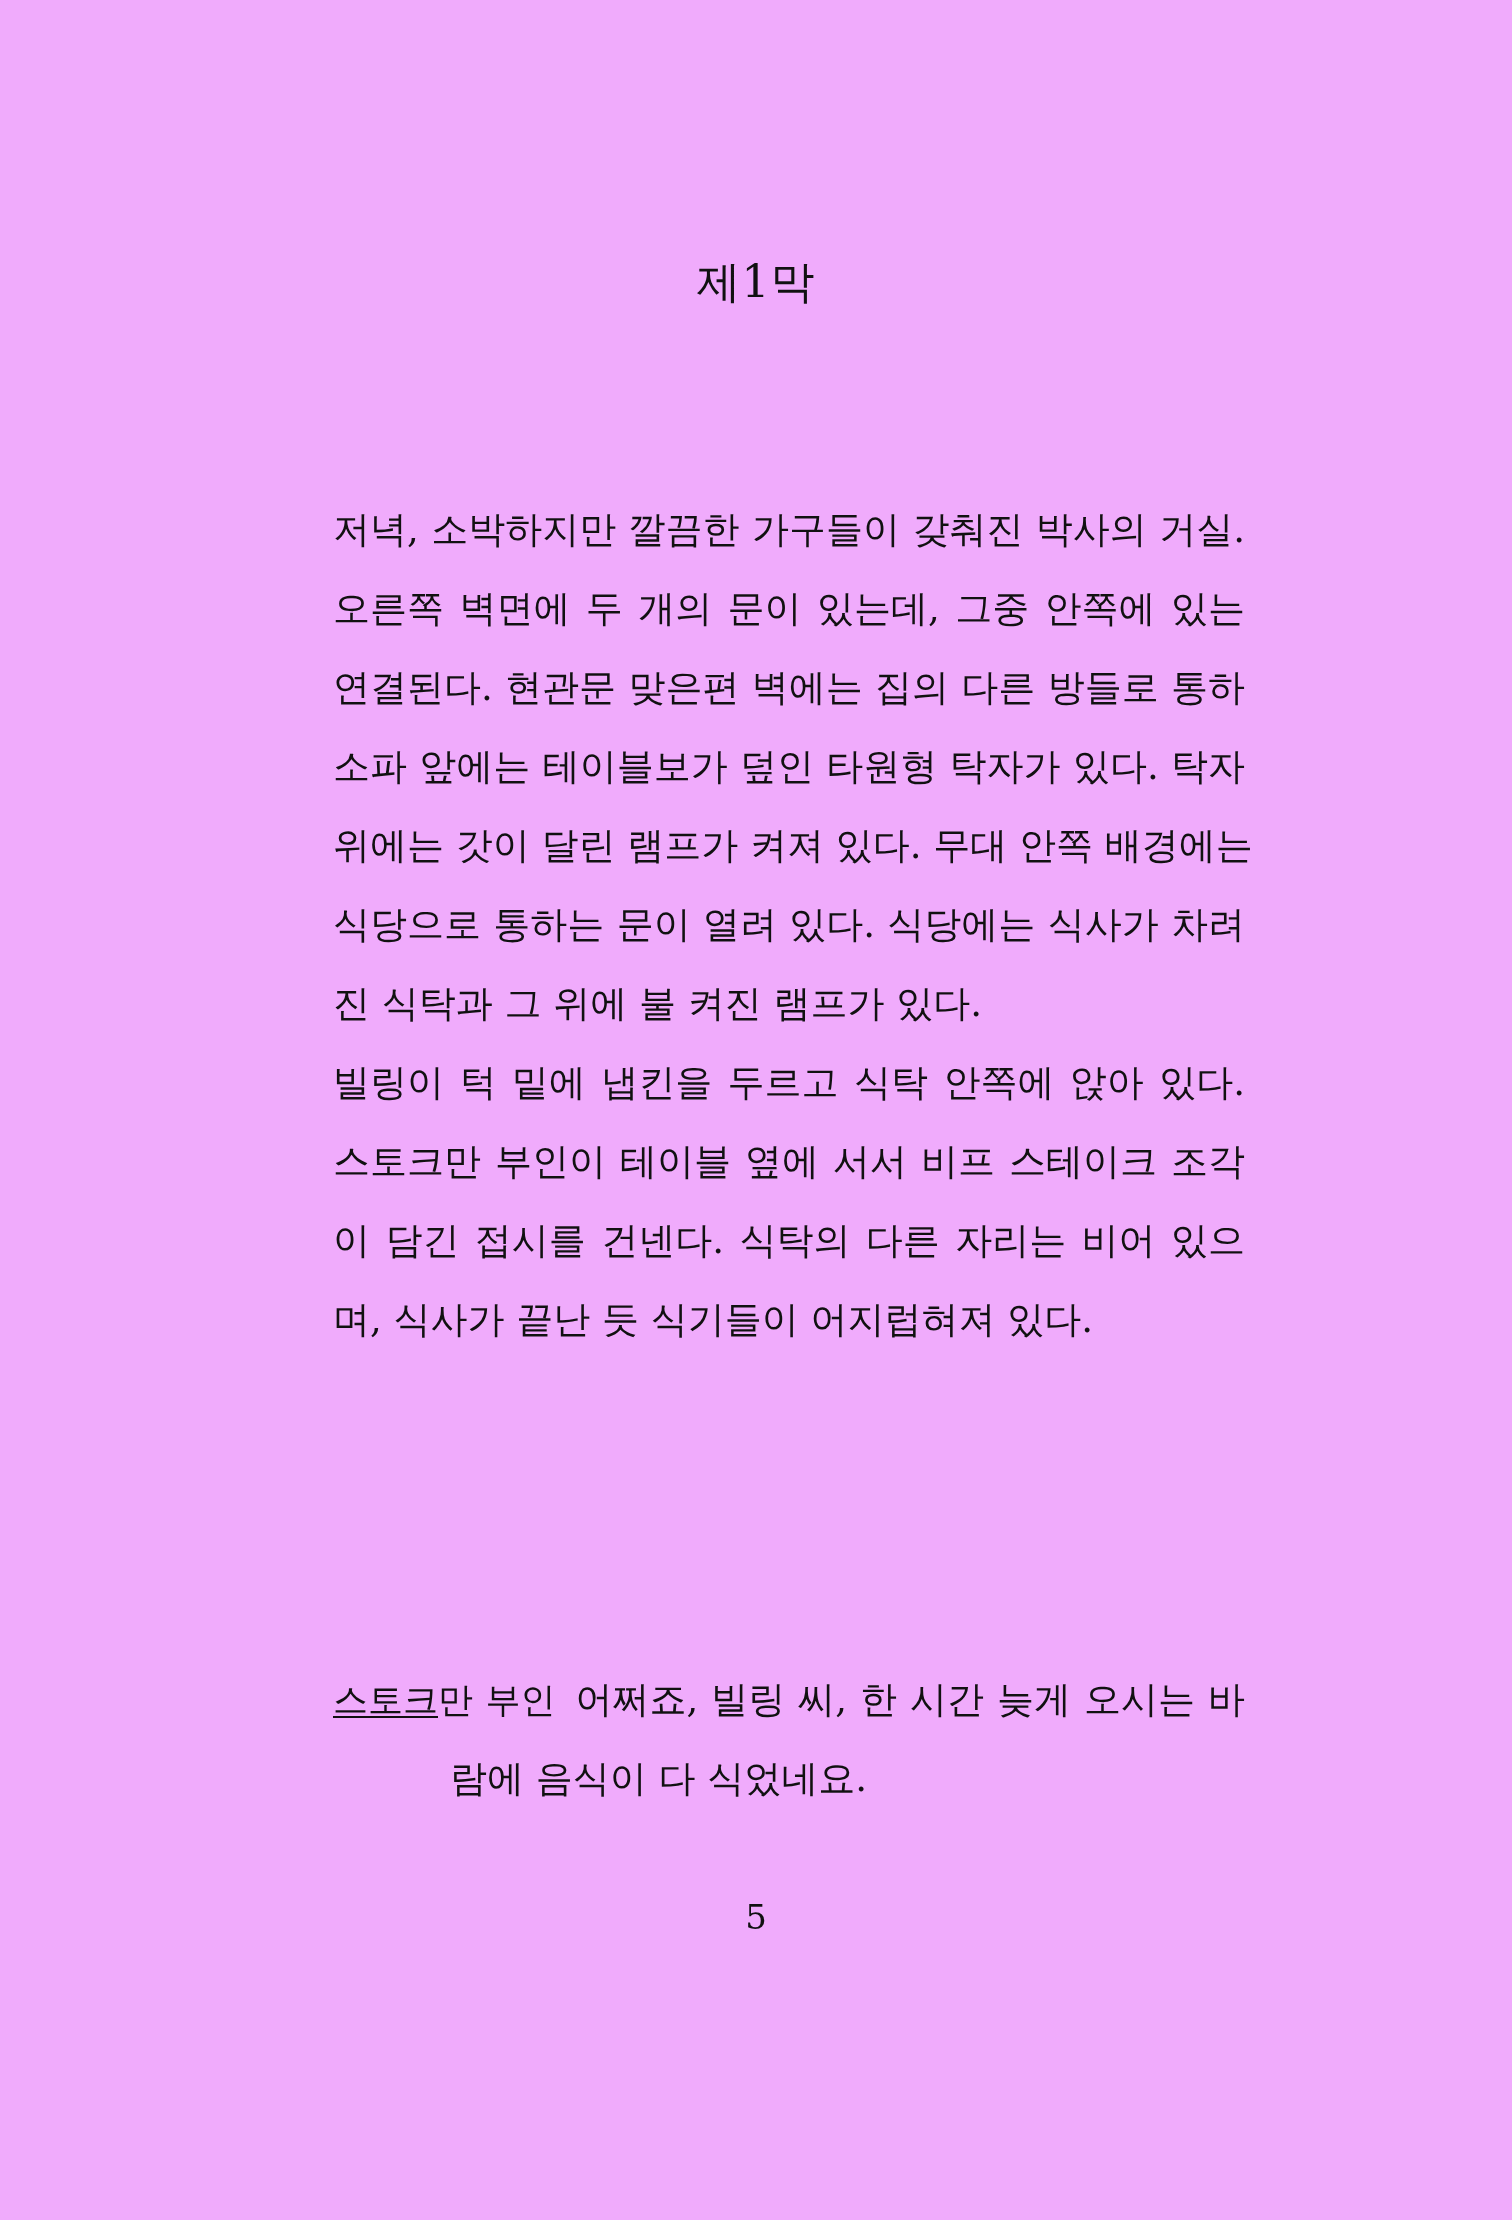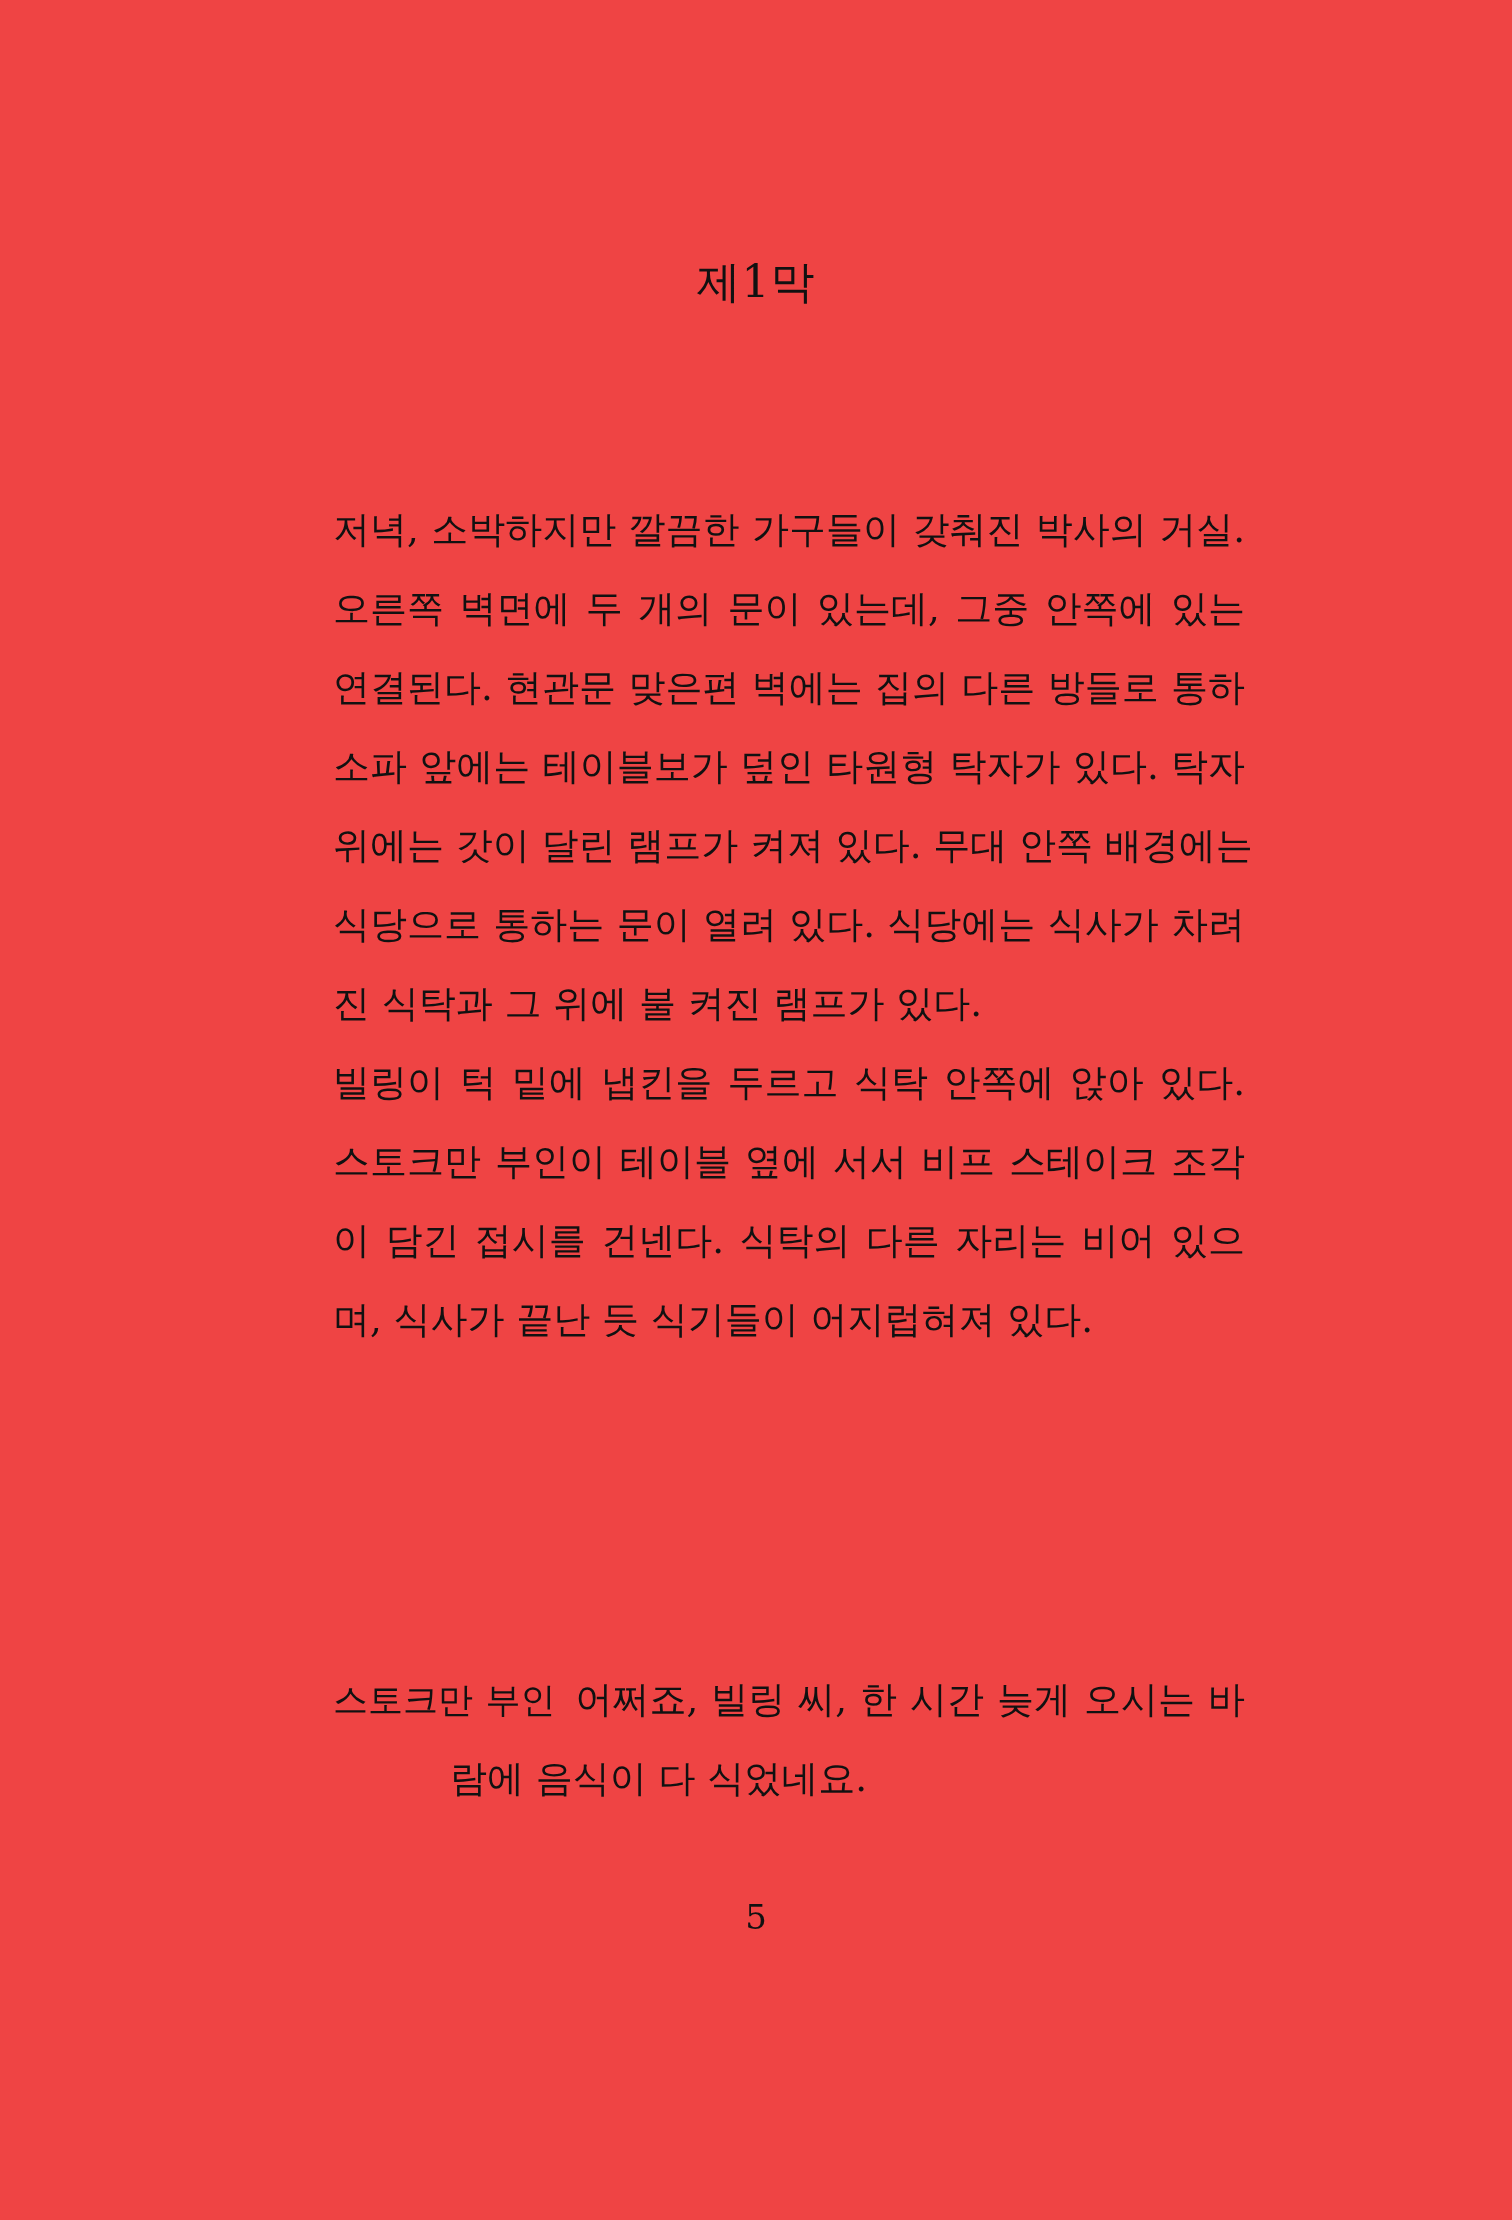--- a/index.html
+++ b/index.html
@@ -13,21 +13,21 @@
       position: relative;
       overflow: hidden;
       font-family: "DejaVu Serif", "Liberation Serif", serif;
       color: #111111;
     }
     .page {
       position: absolute;
       left: 0; top: 0;
       width: 1512px;
       height: 2220px;
-      background: #ef4444;
+      background: #f0abfc;
     }
     .act-title {
       position: absolute;
       top: 252px;
       left: 0;
       width: 1512px;
       text-align: center;
       font-size: 44px;
       line-height: 60px;
       letter-spacing: 1px;
@@ -69,20 +69,21 @@
     .dlg-line.cont {
       padding-left: 117px;
       text-align-last: left;
     }
     .speaker {
       font-family: "DejaVu Sans", "Liberation Sans", sans-serif;
       font-size: 35px;
       margin-right: 20px;
     }
     .speaker-underlined {
+      text-decoration: underline;
       text-decoration-thickness: 2px;
       text-underline-offset: 4px;
     }
     .page-number {
       position: absolute;
       top: 1893px;
       left: 0;
       width: 1512px;
       text-align: center;
       font-size: 34px;

